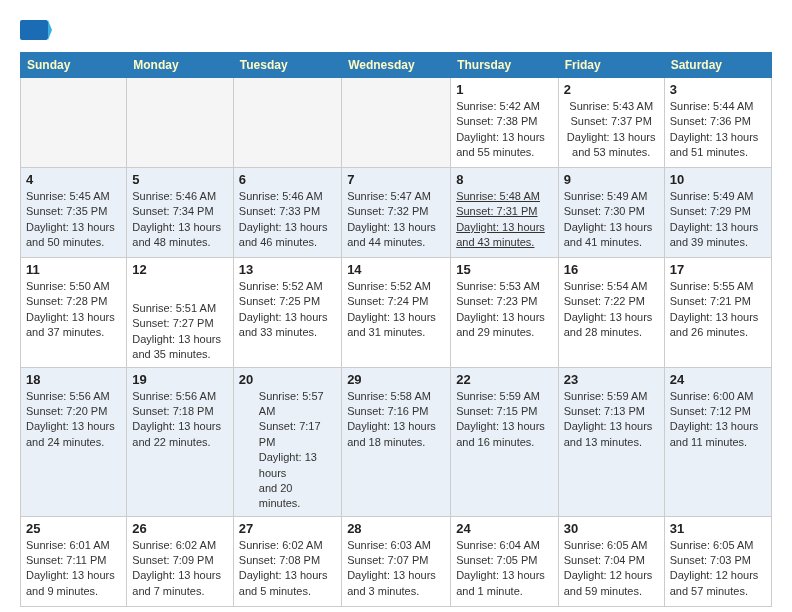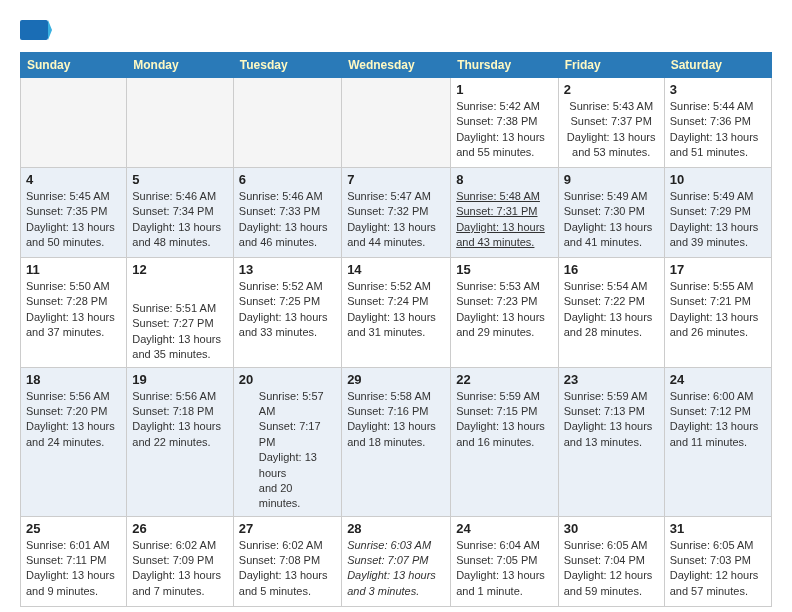--- a/index.html
+++ b/index.html
@@ -319,21 +319,21 @@
         </td>
         <td>
           <div class="day-num">27</div>
           <div class="day-info" style="white-space: pre-line;">Sunrise: 6:02 AM
 Sunset: 7:08 PM
 Daylight: 13 hours
 and 5 minutes.</div>
         </td>
         <td>
           <div class="day-num">28</div>
-          <div class="day-info" style="white-space: pre-line; font-style: italic;">Sunrise: 6:03 AM
+          <div class="day-info" style="white-space: pre-line;">Sunrise: 6:03 AM
 Sunset: 7:07 PM
 Daylight: 13 hours
 and 3 minutes.</div>
         </td>
         <td>
           <div class="day-num">24</div>
           <div class="day-info" style="white-space: pre-line;">Sunrise: 6:04 AM
 Sunset: 7:05 PM
 Daylight: 13 hours
 and 1 minute.</div>

